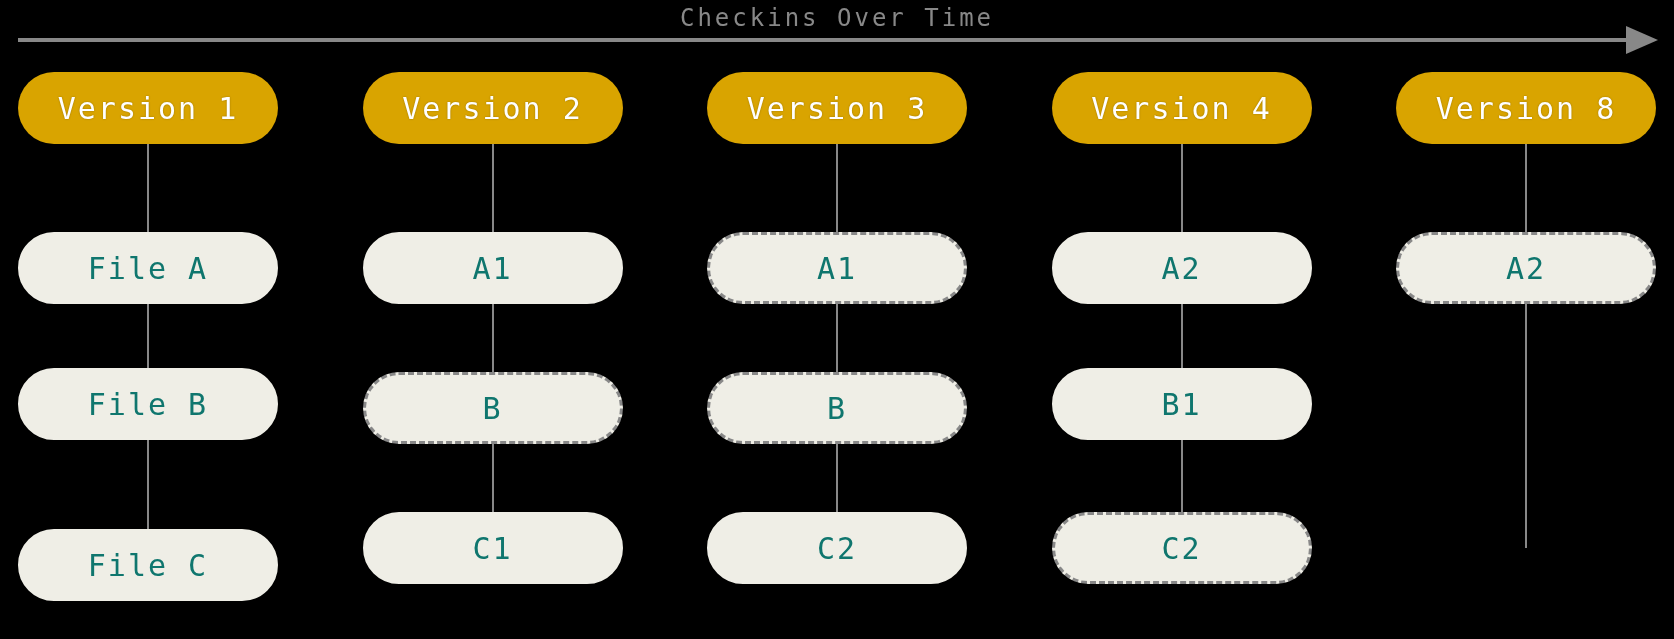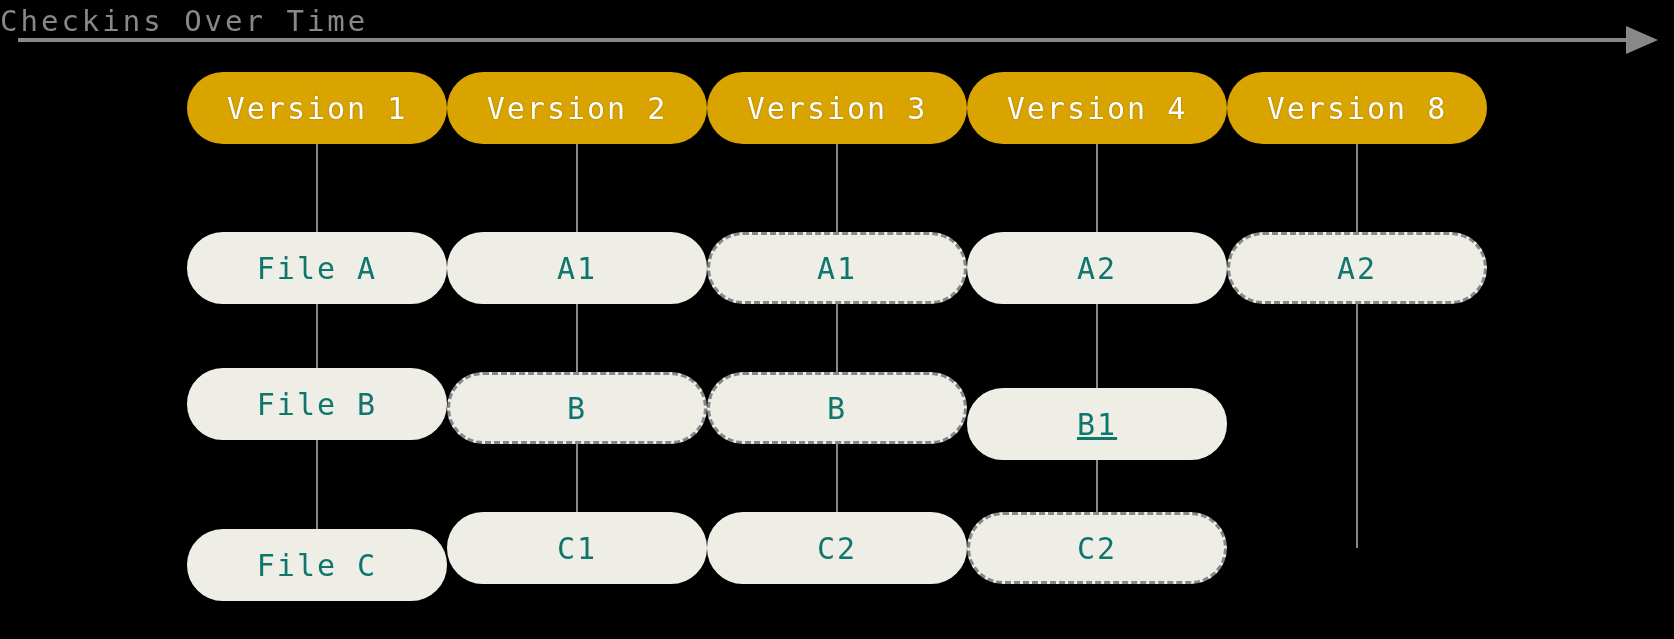--- a/index.html
+++ b/index.html
@@ -15,22 +15,22 @@
   .canvas {
     position: relative;
     width: 1674px;
     height: 639px;
   }
   .title {
     position: absolute;
     top: 4px;
     left: 0;
     right: 0;
-    text-align: left;
-    font-size: 29px;
+    text-align: center;
+    font-size: 24px;
     letter-spacing: 3px;
     color: #888;
   }
   .arrow-line {
     position: absolute;
     top: 38px;
     left: 18px;
     width: 1612px;
     height: 4px;
     background: #888;
@@ -45,21 +45,22 @@
     border-top: 14px solid transparent;
     border-bottom: 14px solid transparent;
   }
   .columns {
     position: absolute;
     top: 72px;
     left: 18px;
     right: 18px;
     bottom: 0;
     display: flex;
-    justify-content: center;
+    justify-content: space-between;
+    gap: 8px;
   }
   .col {
     position: relative;
     width: 260px;
     height: 100%;
   }
   .vline {
     position: absolute;
     left: 50%;
     width: 2px;
@@ -120,21 +121,21 @@
         <div class="vline" style="top: 36px; height: 440px;"></div>
         <div class="node version" style="position: absolute; top: 0px;">Version 3</div>
         <div class="node file dashed" style="position: absolute; top: 160px;">A1</div>
         <div class="node file dashed" style="position: absolute; top: 300px;">B</div>
         <div class="node file" style="position: absolute; top: 440px;">C2</div>
       </div>
       <div class="col">
         <div class="vline" style="top: 36px; height: 440px;"></div>
         <div class="node version" style="position: absolute; top: 0px;">Version 4</div>
         <div class="node file" style="position: absolute; top: 160px;">A2</div>
-        <div class="node file" style="position: absolute; top: 316px; text-decoration: underline;">B1</div>
+        <div class="node file" style="position: absolute; top: 296px;">B1</div>
         <div class="node file dashed" style="position: absolute; top: 440px;">C2</div>
       </div>
       <div class="col">
         <div class="vline" style="top: 36px; height: 440px;"></div>
         <div class="node version" style="position: absolute; top: 0px;">Version 8</div>
         <div class="node file dashed" style="position: absolute; top: 160px;">A2</div>
       </div>
     </div>
 </div>
 

